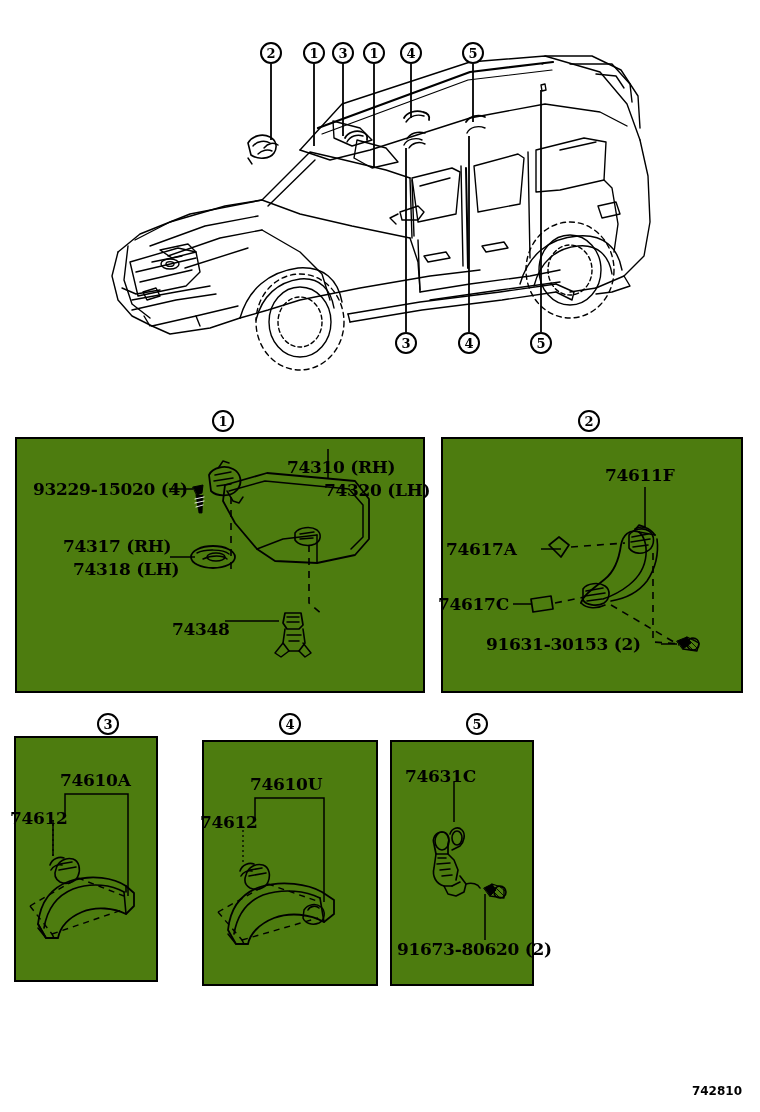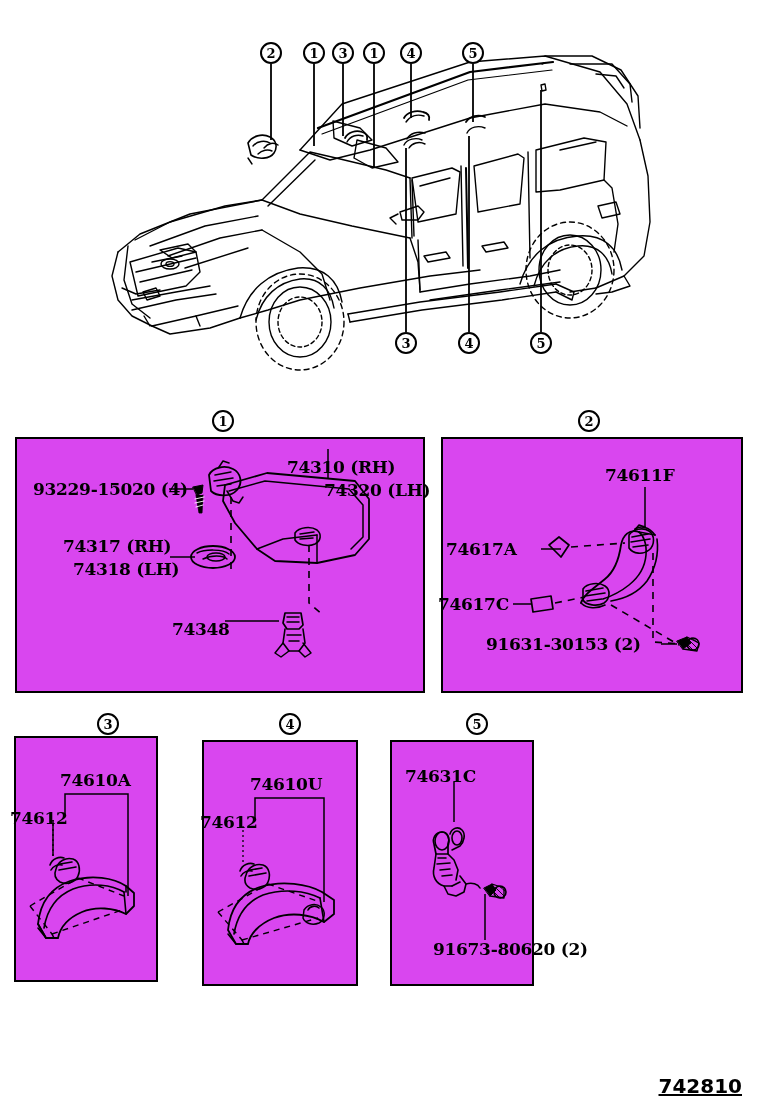--- a/index.html
+++ b/index.html
@@ -23,21 +23,21 @@
     position: absolute;
     left: 0;
     top: 0;
     width: 760px;
     height: 400px;
   }
   .panel {
     position: absolute;
     border: 2px solid #000;
     box-sizing: border-box;
-    background: #d946ef;
+    background: #4d7c0f;
   }
   .panel-num {
     position: absolute;
     width: 22px;
     height: 22px;
     border: 2px solid #000;
     border-radius: 50%;
     box-sizing: border-box;
     text-align: center;
     line-height: 19px;
@@ -54,23 +54,22 @@
     letter-spacing: -0.3px;
     white-space: nowrap;
     color: #000;
   }
   .diagram-id {
     position: absolute;
     right: 18px;
     bottom: 14px;
     font-family: "DejaVu Sans", "Liberation Sans", sans-serif;
     font-weight: bold;
-    font-size: 20px;
+    font-size: 12px;
     letter-spacing: 0px;
-    text-decoration: underline;
   }
   svg { display: block; }
   .ov { position: absolute; left: 0; top: 0; overflow: visible; }
 </style>
 </head>
 <body>
 
 <div id="page">
 
   <div class="vehicle-area">
@@ -367,21 +366,21 @@
       <g stroke="#000" stroke-width="1.3" fill="none" stroke-dasharray="2 3">
         <path d="M37,118 L37,82"></path>
       </g>
     </svg>
 
     <div class="part-label" style="left:44px; top:32px;"><span>74610A</span></div>
     <div class="part-label" style="left:-6px; top:70px;"><span>74612</span></div>
   </div>
 
   <div class="panel-num" style="left:279px; top:713px;"><span>4</span></div>
-  <div class="panel" style="left:202px; top:740px; width:156px; height:246px;">
+  <div class="panel" style="left:202px; top:740px; width:176px; height:246px;">
     <svg class="ov" width="176" height="246" viewBox="0 0 176 246">
       <g fill="none" stroke="#000" stroke-width="1.6" stroke-linecap="round" stroke-linejoin="round">
 
         <path d="M24,188 C26,168 36,152 56,145 C78,138 104,142 118,150 L130,158 L130,172 L120,180 C106,172 86,170 70,176 C55,182 46,192 44,202 L32,202 Z" stroke-width="1.8"></path>
         <path d="M30,192 C33,174 42,160 59,153 C80,146 102,149 116,156"></path>
         <path d="M44,202 L32,202 L24,192"></path>
         <path d="M116,156 L120,180"></path>
         <path d="M38,198 L40,202"></path>
 
         <path d="M100,168 C104,162 112,161 117,165 C122,169 121,178 115,181 C108,184 101,181 99,176 Z" stroke-width="1.5"></path>
@@ -435,18 +434,18 @@
         <path d="M104,146 L112,154 M103,151 L108,156 M107,144 L113,149" stroke-width="0.9"></path>
       </g>
 
       <g stroke="#000" stroke-width="1.5" fill="none">
         <line x1="62" y1="80" x2="62" y2="40"></line>
         <line x1="93" y1="152" x2="93" y2="198"></line>
       </g>
     </svg>
 
     <div class="part-label" style="left:13px; top:24px;"><span>74631C</span></div>
-    <div class="part-label" style="left:5px; top:197px;margin-left:36px;"><span>91673-80620 (2)</span></div>
+    <div class="part-label" style="left:5px; top:197px;"><span>91673-80620 (2)</span></div>
   </div>
 
   <div class="diagram-id">742810</div>
 
 </div>
 
 </body></html>

